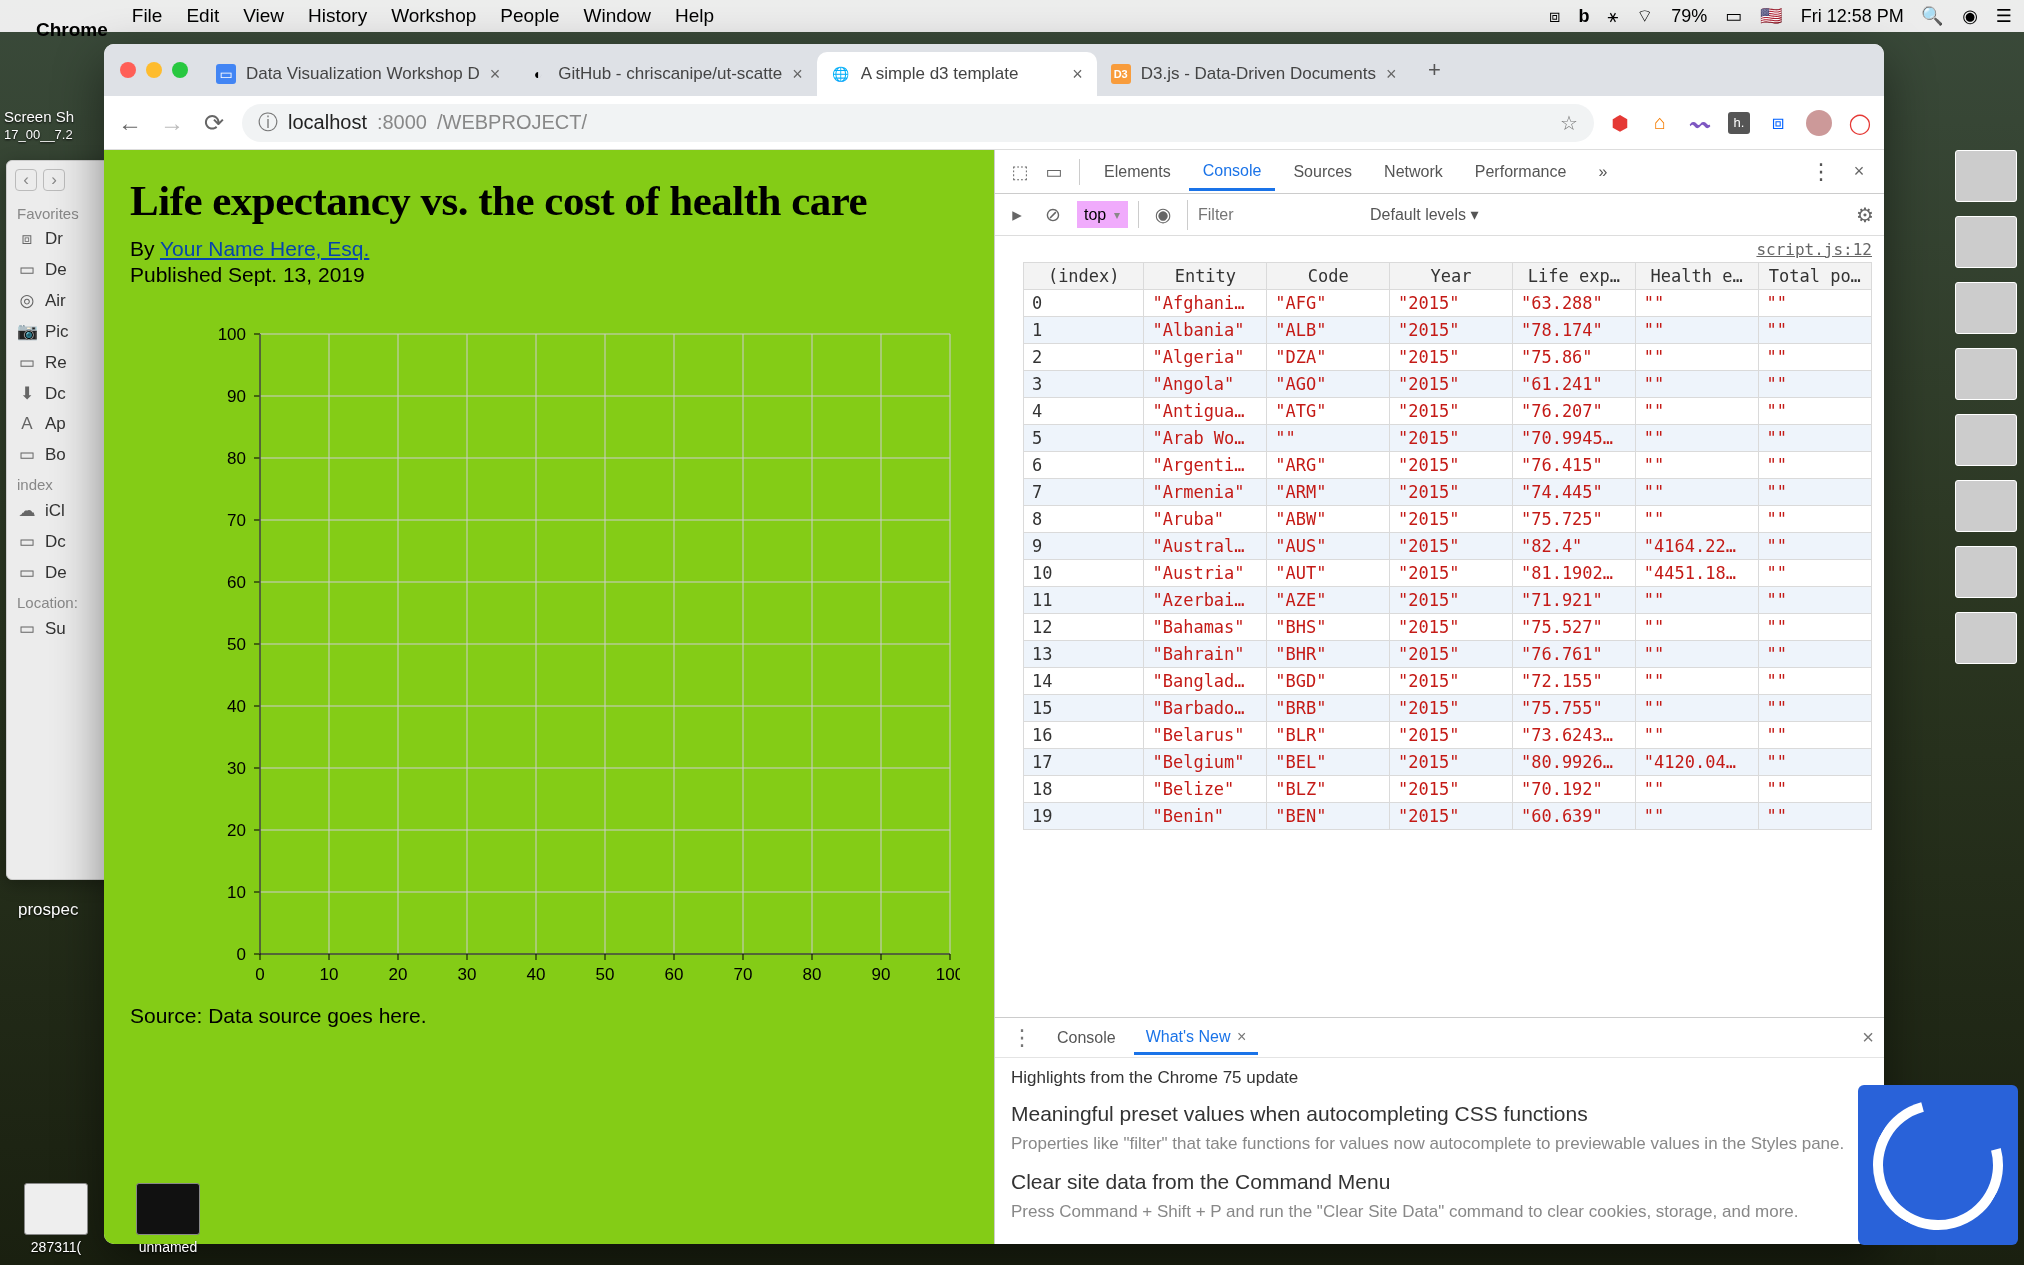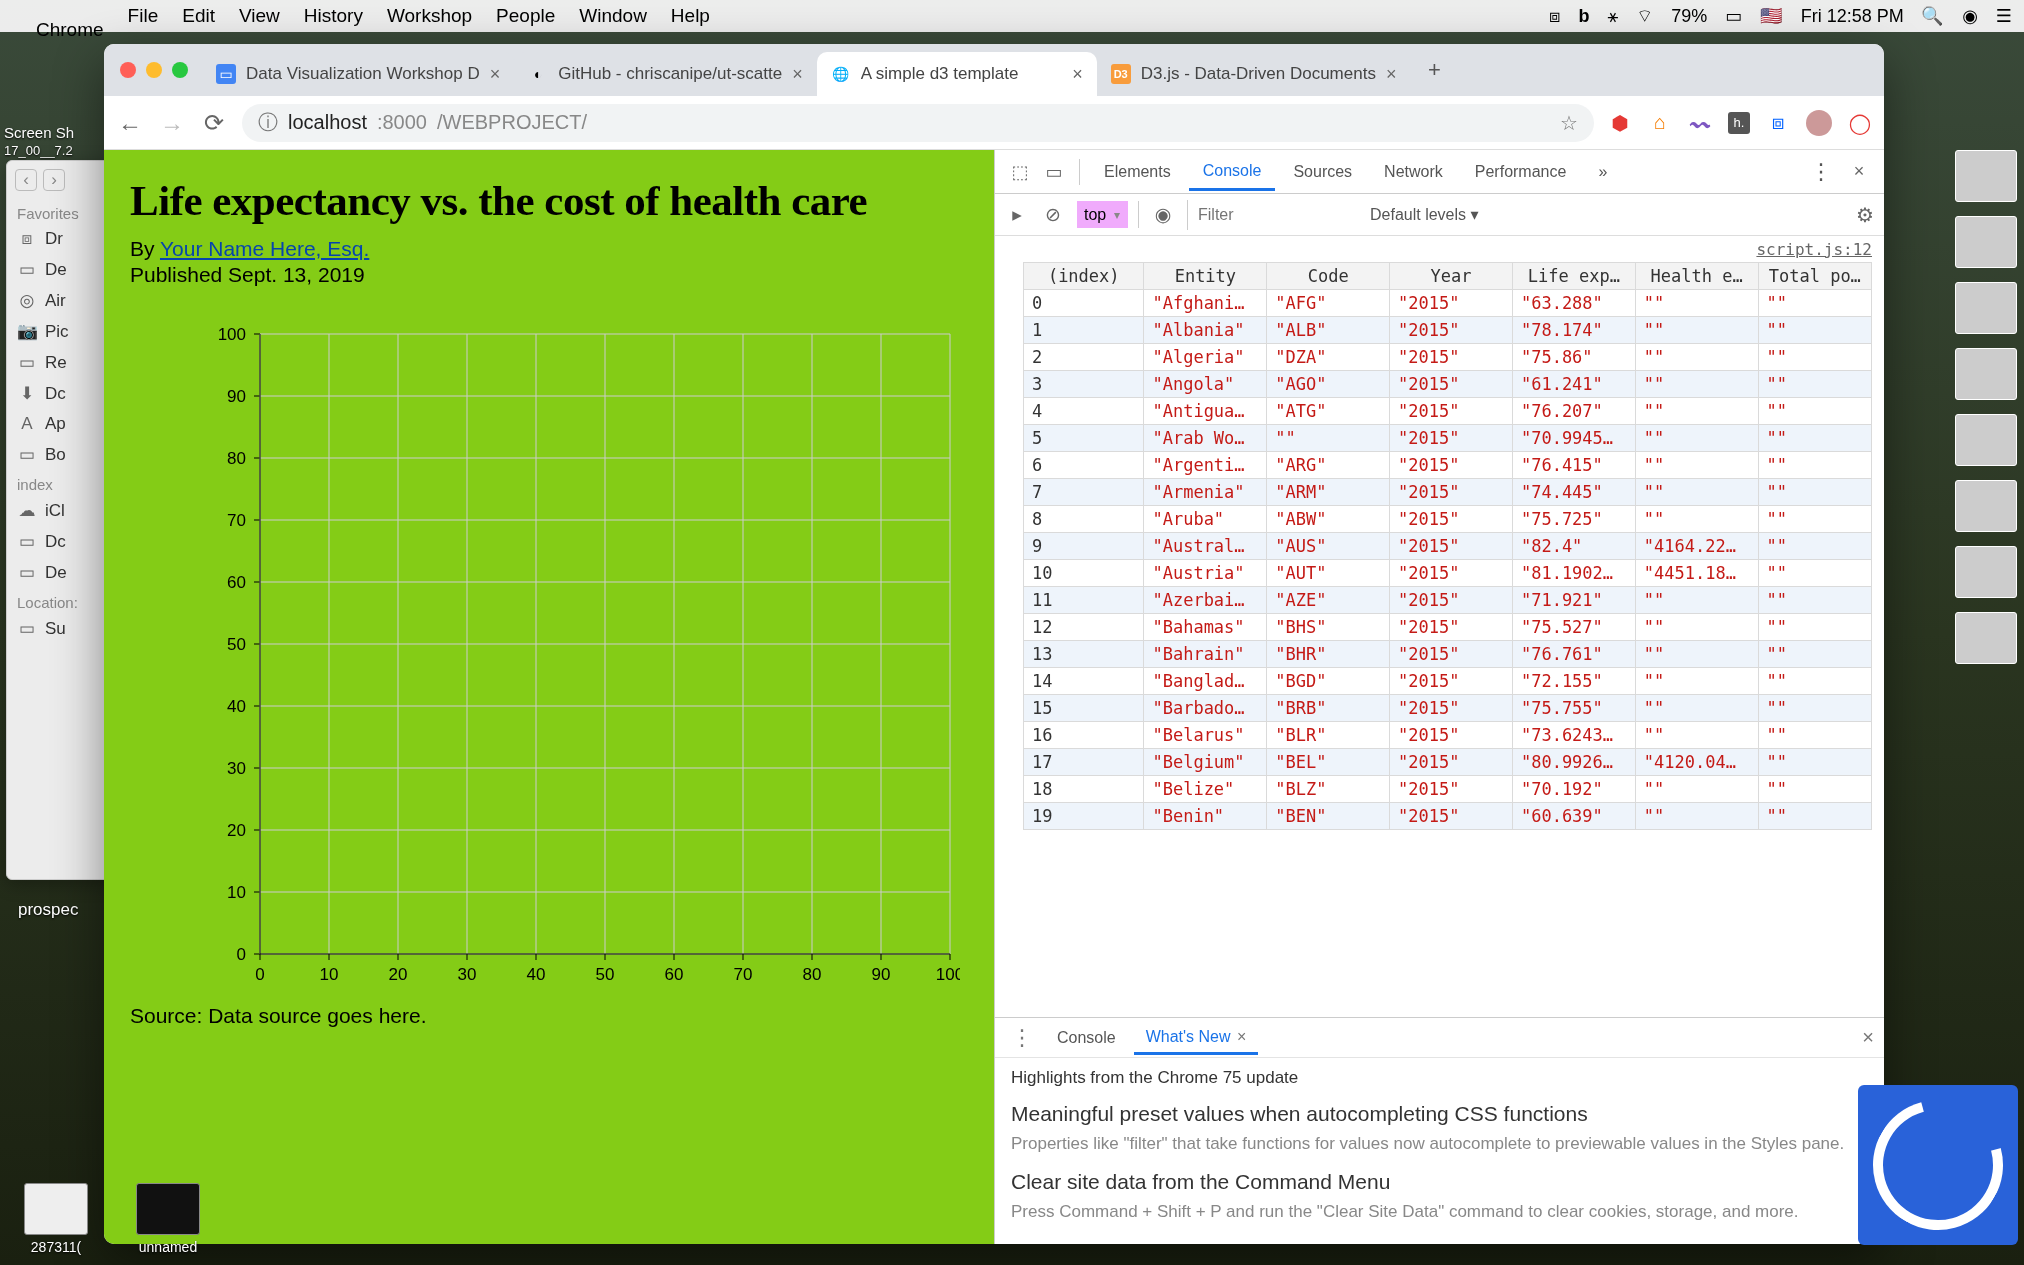--- a/index.html
+++ b/index.html
@@ -18,27 +18,27 @@
   height: 32px;
   background: rgba(245,245,245,0.95);
   display: flex;
   align-items: center;
   padding: 0 12px;
   font-size: 19px;
   gap: 24px;
   color: #000;
 }
 .menubar .apple { font-size: 22px; }
-.menubar .app-name { font-weight: 400; margin-top: 28px; }
+.menubar .app-name { font-weight: 700; margin-top: 28px; }
 .menubar .spacer { flex: 1; }
 .menubar .right { display:flex; align-items:center; gap:18px; font-size:18px; }
 .menubar .right .clock { font-size:18px; }
 
 
-.desktop-icons-left { position:absolute; left:0; top:120px; width:100px; color:#fff; font-size:15px; }
+.desktop-icons-left { position:absolute; left:0; top:104px; width:100px; color:#fff; font-size:15px; }
 .desktop-icons-left .label { margin:4px 0 14px 4px; text-shadow:0 1px 2px #000; }
 
 
 .finder {
   position:absolute;
   left:6px; top:160px;
   width:110px; height:720px;
   background:#ececec;
   border:1px solid #ccc;
   border-radius:6px;

